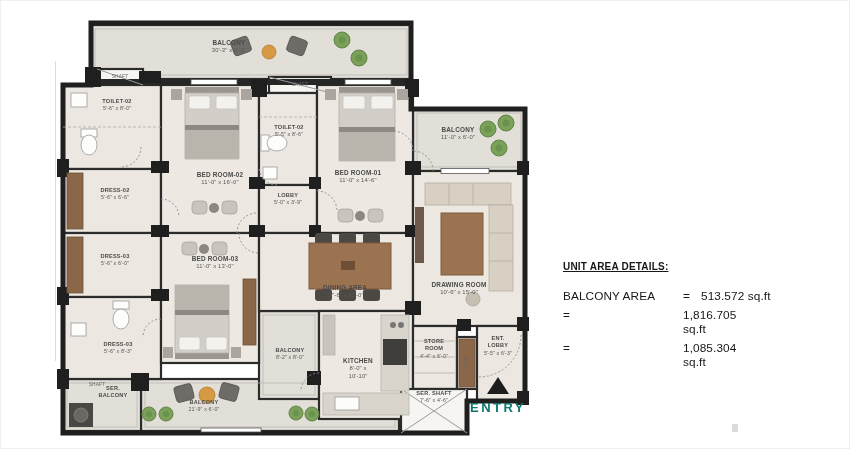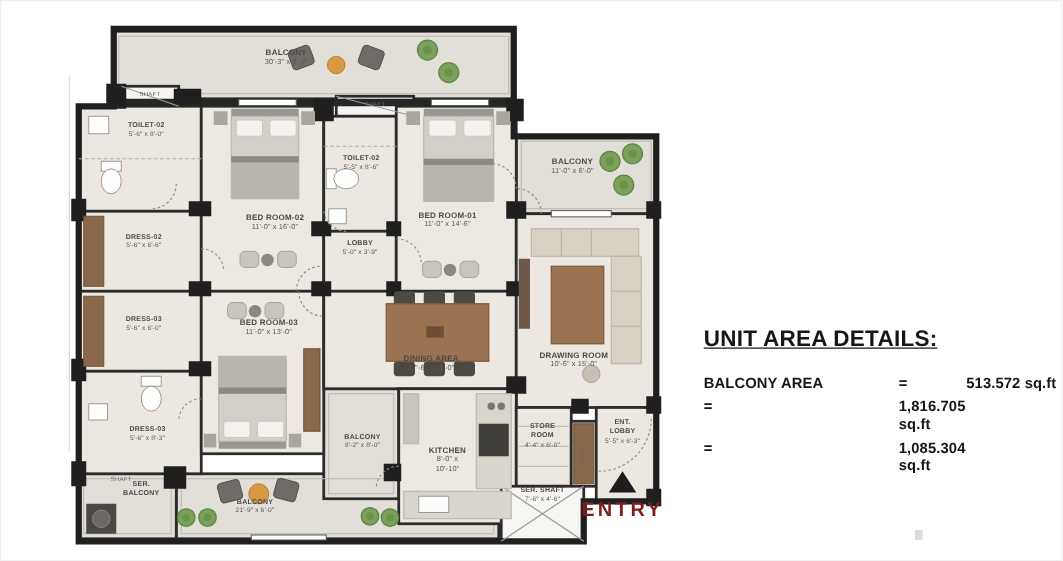--- a/index.html
+++ b/index.html
@@ -18,29 +18,29 @@
   .win{fill:#ffffff;stroke:#555;stroke-width:0.8;}
   .rlabel{position:absolute;transform:translate(-50%,-50%);display:flex;flex-direction:column;
           align-items:center;white-space:nowrap;line-height:1.3;color:#4a4a4a;text-align:center;}
   .rlabel .l1{font-size:6.4px;font-weight:700;letter-spacing:.2px;}
   .rlabel .l2,.rlabel .l3{font-size:5.9px;font-weight:400;color:#585858;letter-spacing:.1px;}
   .rlabel.tiny .l1{font-size:4.8px;font-weight:400;color:#666;}
   .rlabel.small .l1{font-size:5.6px;}
   .rlabel.small .l2,.rlabel.small .l3{font-size:5.3px;}
   .rlabel.vert{transform:translate(-50%,-50%) rotate(-90deg);}
   .uad{position:absolute;left:562px;top:260px;color:#171717;}
-  .uad-title{font-size:18px;font-weight:700;text-decoration:underline;letter-spacing:.2px;}
+  .uad-title{font-size:10px;font-weight:700;text-decoration:underline;letter-spacing:.2px;}
   .uad-rows{margin-top:17px;}
-  .uad-row{display:grid;grid-template-columns:120px 18px auto;font-size:11.8px;font-weight:700;
-           margin-bottom:5px;letter-spacing:.1px;gap:36px;}
+  .uad-row{display:grid;grid-template-columns:120px 18px auto;font-size:11.8px;font-weight:400;
+           margin-bottom:5px;letter-spacing:.1px;}
   .entry-tri{position:absolute;left:497px;top:376px;transform:translateX(-50%);width:0;height:0;
              border-left:11px solid transparent;border-right:11px solid transparent;
              border-bottom:17px solid #1d1d1d;}
   .entry-label{position:absolute;left:497px;top:399px;transform:translateX(-50%);
-               font-size:16px;font-weight:700;letter-spacing:2.5px;color:#7f1d1d;}
+               font-size:13px;font-weight:700;letter-spacing:2.5px;color:#0f766e;}
   .corner-mark{position:absolute;left:731px;top:423px;width:6px;height:8px;background:#bdbdbd;opacity:.55;}
 </style>
 </head>
 <body>
 
 <div class="canvas">
   <div class="scanline-left"></div>
 
   <svg class="plan" width="850" height="449" viewBox="0 0 850 449">
 

